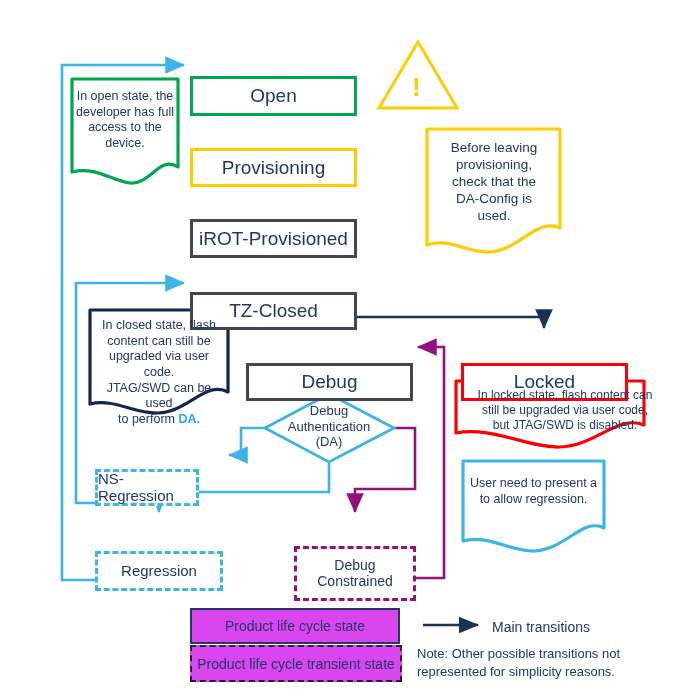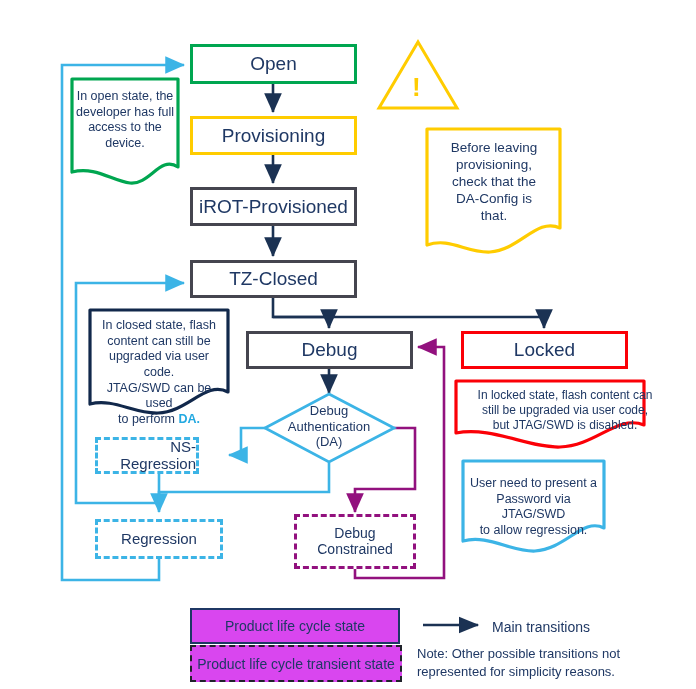--- a/index.html
+++ b/index.html
@@ -22,24 +22,25 @@
     left: 0; top: 0;
     width: 696px;
     height: 689px;
   }
   .node {
     position: absolute;
     box-sizing: border-box;
     display: flex;
     align-items: center;
     justify-content: center;
-    text-align: right;
+    text-align: left;
     color: #1f3864;
     background: #ffffff;
     line-height: 1.12;
+    margin-top: 32px;
   }
   .state {
     border: 3px solid #3f3f4b;
     font-size: 19px;
   }
   .state.green  { border-color: #00a650; }
   .state.yellow { border-color: #ffcc00; }
   .state.gray   { border-color: #45454f; }
   .state.red    { border-color: #fb0007; }
   .transient {
@@ -242,40 +243,39 @@
     <div>developer has full</div>
     <div>access to the</div>
     <div>device.</div>
   </div>
 
   <div class="note-text" style="left:432px; top:140px; width:124px; font-size:13.5px;">
     <div>Before leaving</div>
     <div>provisioning,</div>
     <div>check that the</div>
     <div>DA-Config is</div>
-    <div>that.</div>
+    <div>used.</div>
   </div>
 
   <div class="note-text sm" style="left:94px; top:318px; width:130px;">
     <div>In closed state, flash</div>
     <div>content can still be</div>
     <div>upgraded via user code.</div>
     <div>JTAG/SWD can be used</div>
     <div><span>to perform </span><span class="accent-da">DA.</span></div>
   </div>
 
   <div class="note-text xs" style="left:458px; top:388px; width:182px;">
     <div>In locked state, flash content can</div>
     <div>still be upgraded via user code,</div>
     <div>but JTAG/SWD is disabled.</div>
   </div>
 
   <div class="note-text sm" style="left:466px; top:476px; width:135px;">
     <div>User need to present a</div>
-    <div>Password via JTAG/SWD</div>
     <div>to allow regression.</div>
   </div>
 
   <div class="bang" style="left:412px; top:74px;">!</div>
 
   <div class="legend-box legend-solid" style="left:190px; top:608px; width:210px; height:36px;">
     <span>Product life cycle state</span>
   </div>
 
   <div class="legend-box legend-dashed" style="left:190px; top:645px; width:212px; height:37px;">

